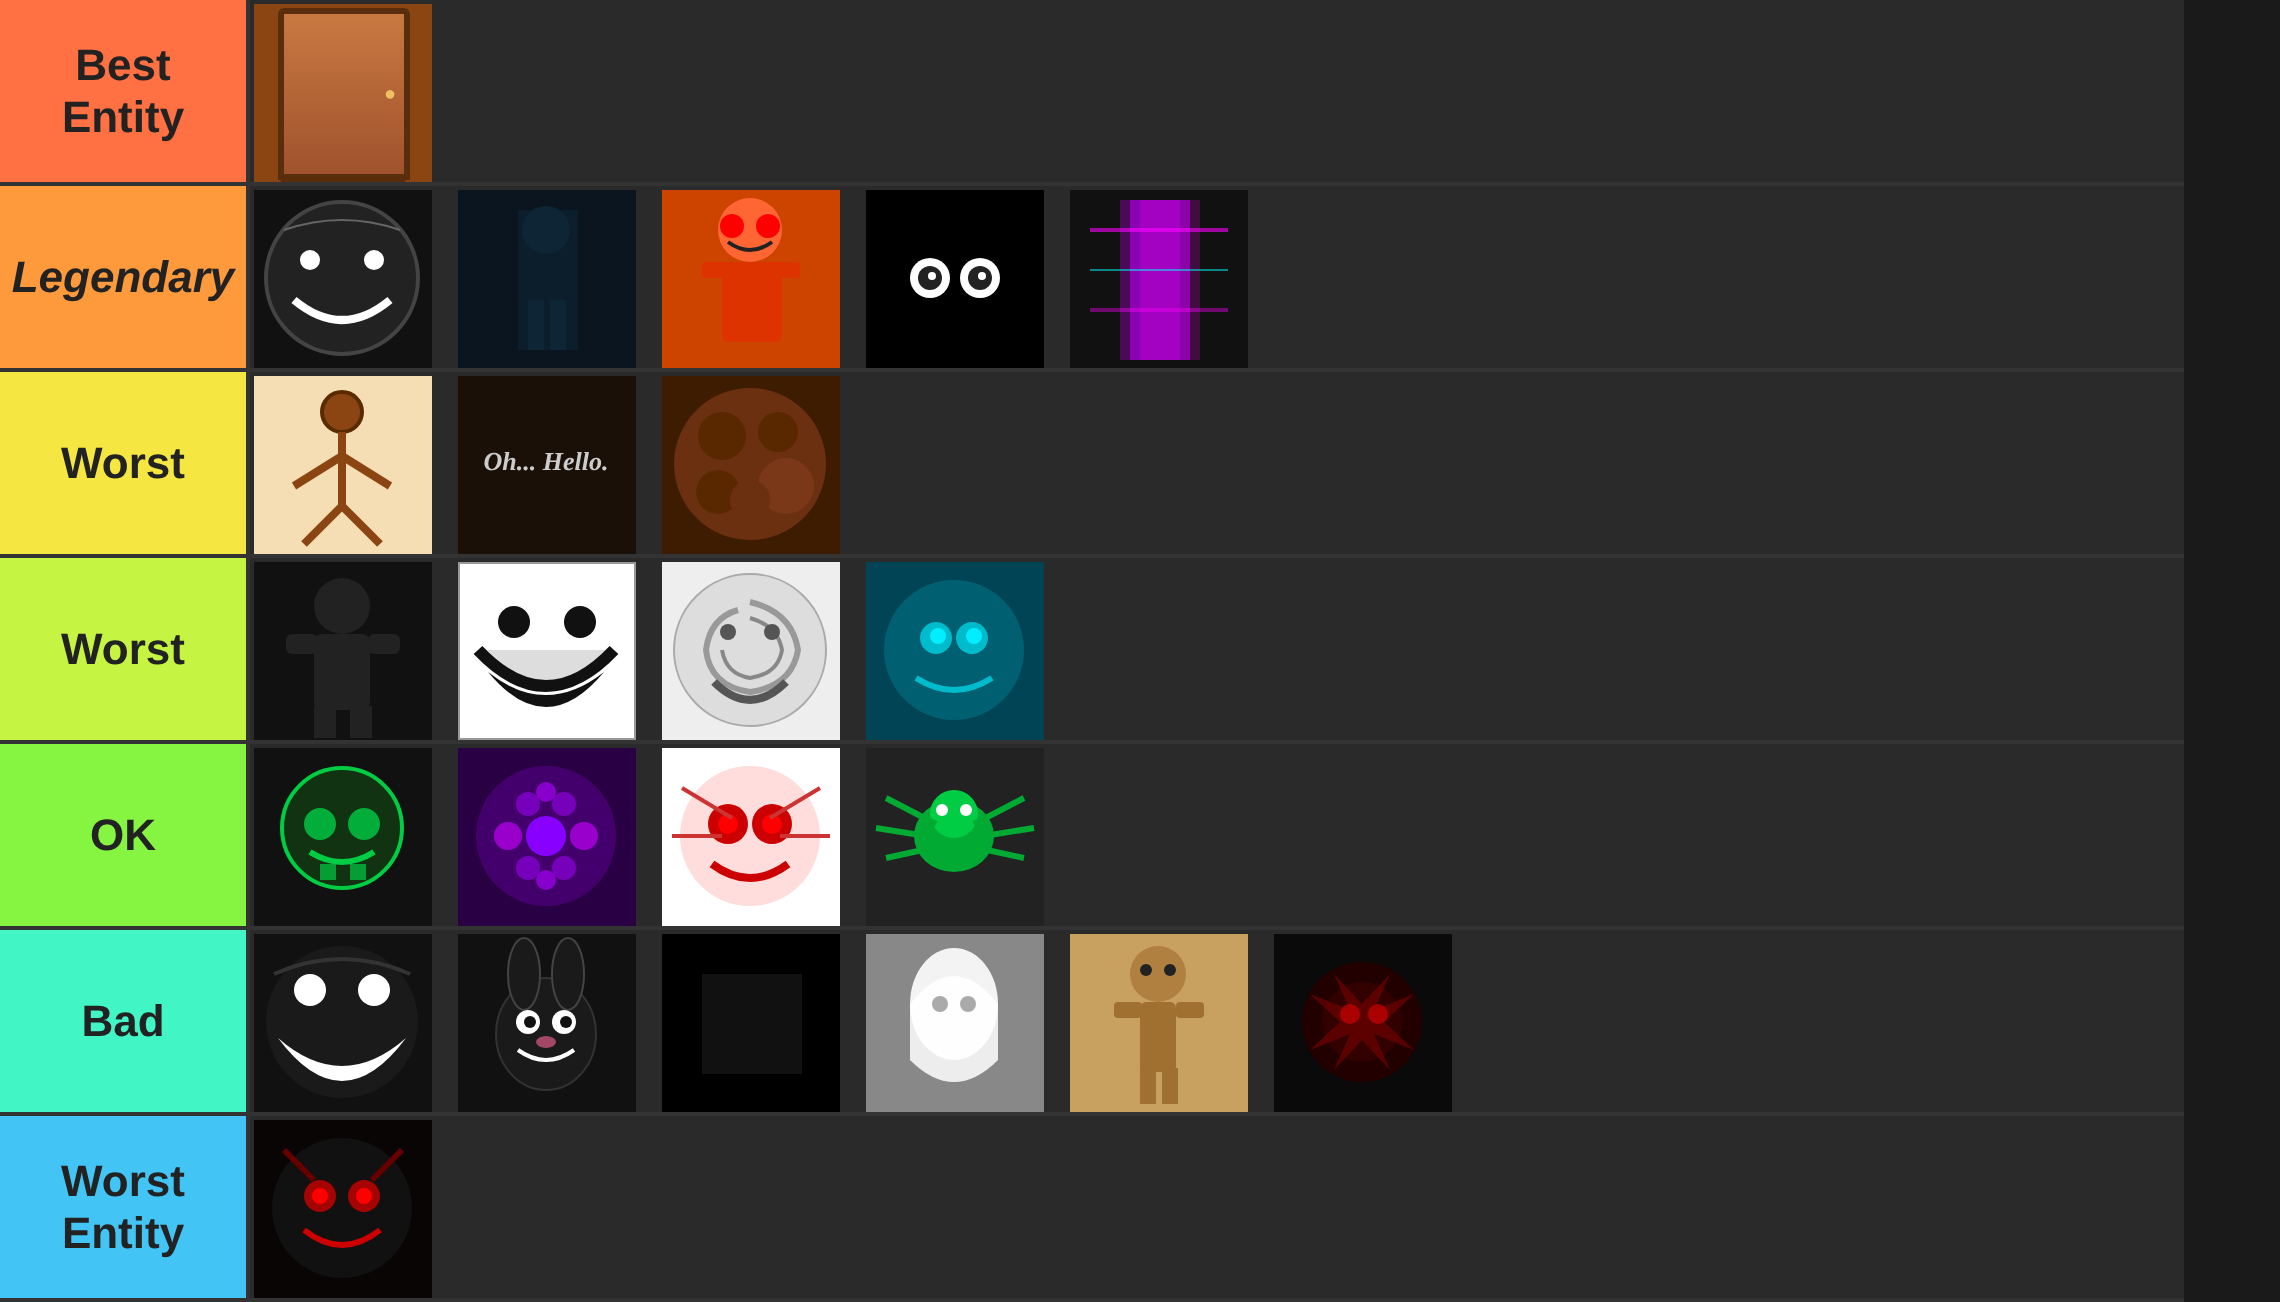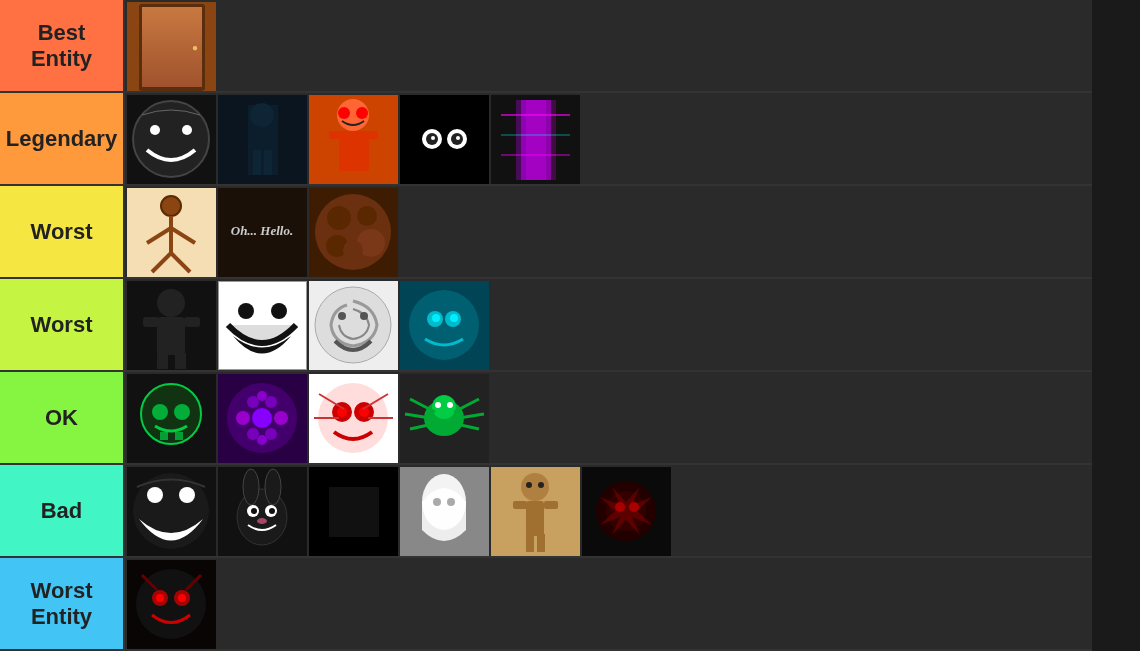--- a/index.html
+++ b/index.html
@@ -60,36 +60,36 @@
       padding: 5px;
       border-right: 2px solid #333;
       flex-shrink: 0;
     }
 
     .tier-content {
       display: flex;
       flex-wrap: wrap;
       align-items: center;
       padding: 2px;
-      gap: 2px;
+      gap: 13px;
       flex: 1;
       background: #2a2a2a;
     }
 
     .tier-item {
       width: 89px;
       height: 89px;
       overflow: hidden;
       flex-shrink: 0;
       position: relative;
     }
 
     
     .row-best { background: #ff7043; }
-    .row-legendary { background: #ff9a3c; }
+    .row-legendary { background: #ff9a3c; font-style: italic; }
     .row-epic { background: #f5e642; }
     .row-good { background: #c5f542; }
     .row-ok { background: #85f542; align-items: center; }
     .row-bad { background: #42f5c5; }
     .row-worst { background: #42c5f5; }
 
     
     .entity {
       width: 89px;
       height: 89px;

